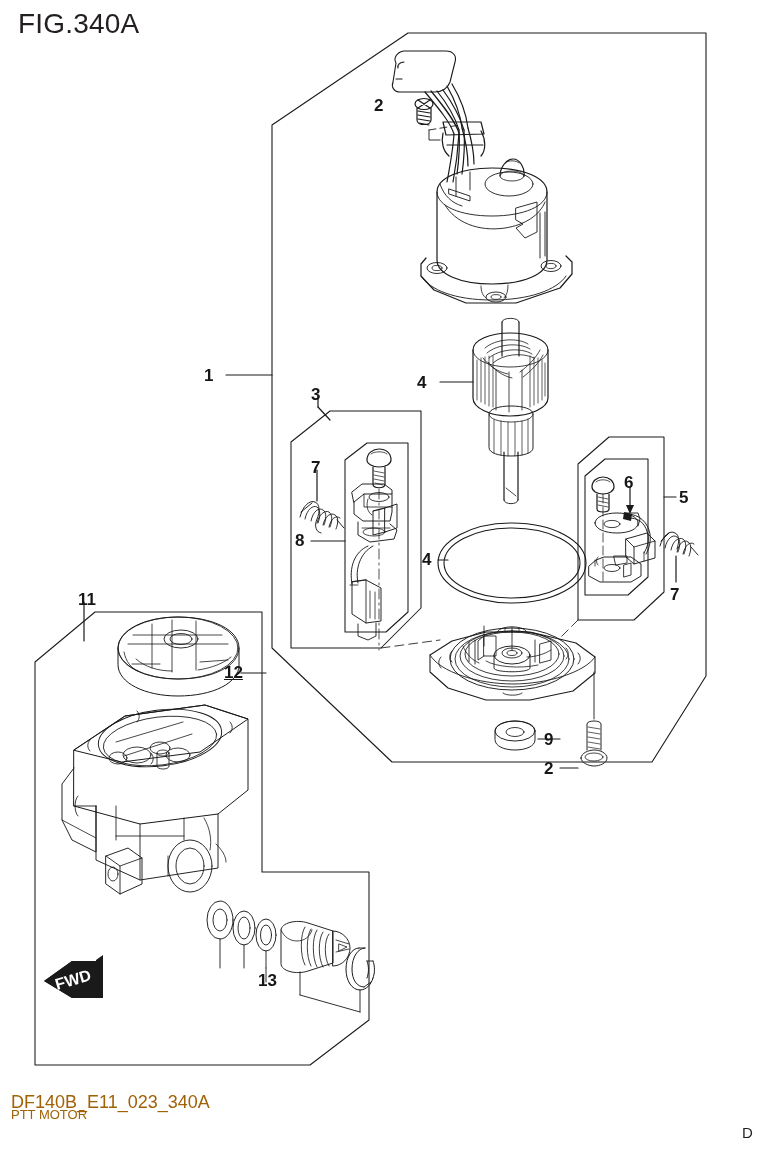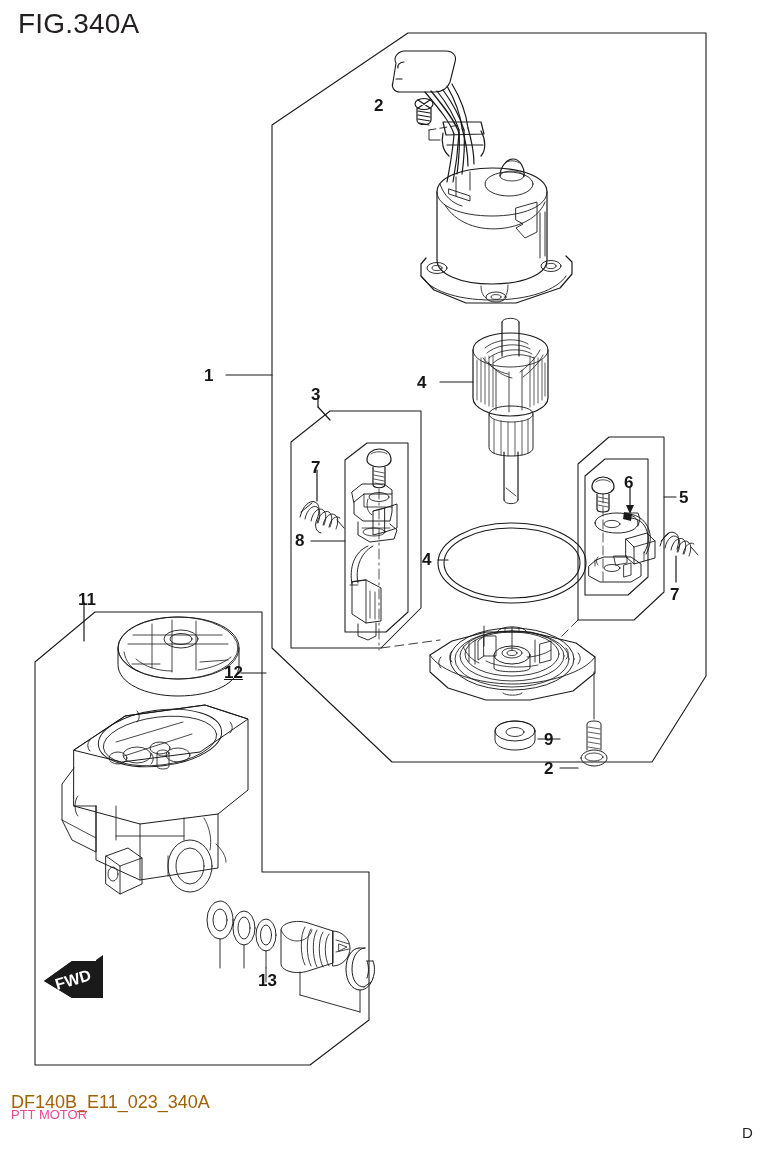--- a/index.html
+++ b/index.html
@@ -36,21 +36,21 @@
     font-size: 18px;
     color: #a16207;
     white-space: nowrap;
     margin-top: 6px;
   }
   #footer-name {
     position: absolute;
     left: 11px;
     top: 1107px;
     font-size: 13px;
-    color: #ec4899;
+    color: #a16207;
     white-space: nowrap;
   }
   #corner-letter {
     position: absolute;
     left: 742px;
     top: 1124px;
     font-size: 15px;
     color: #231f20;
   }
   #diagram-svg {

